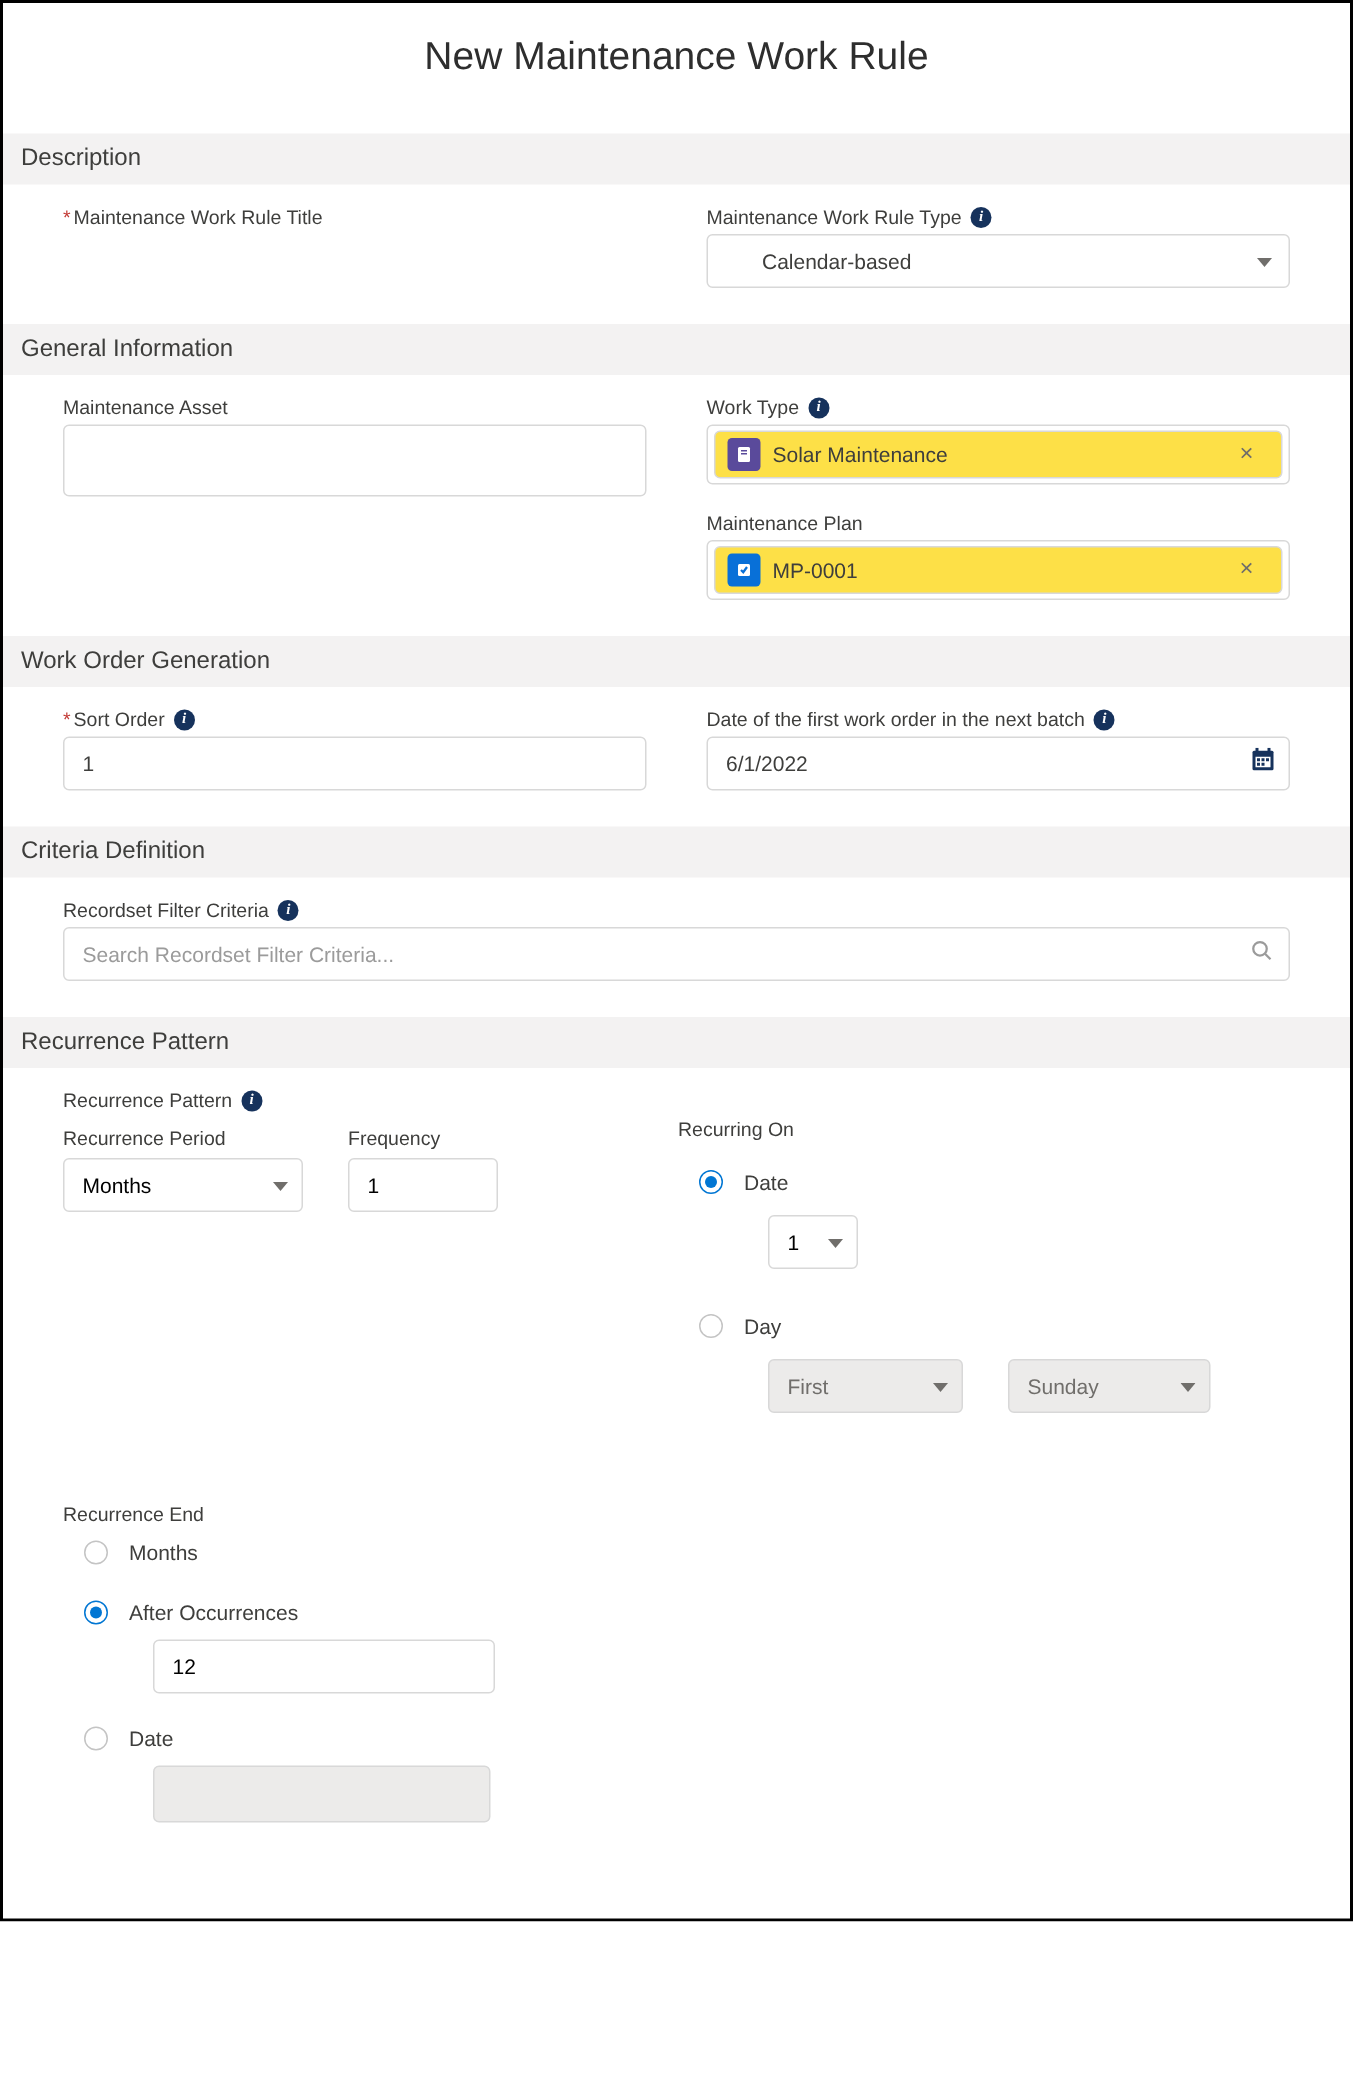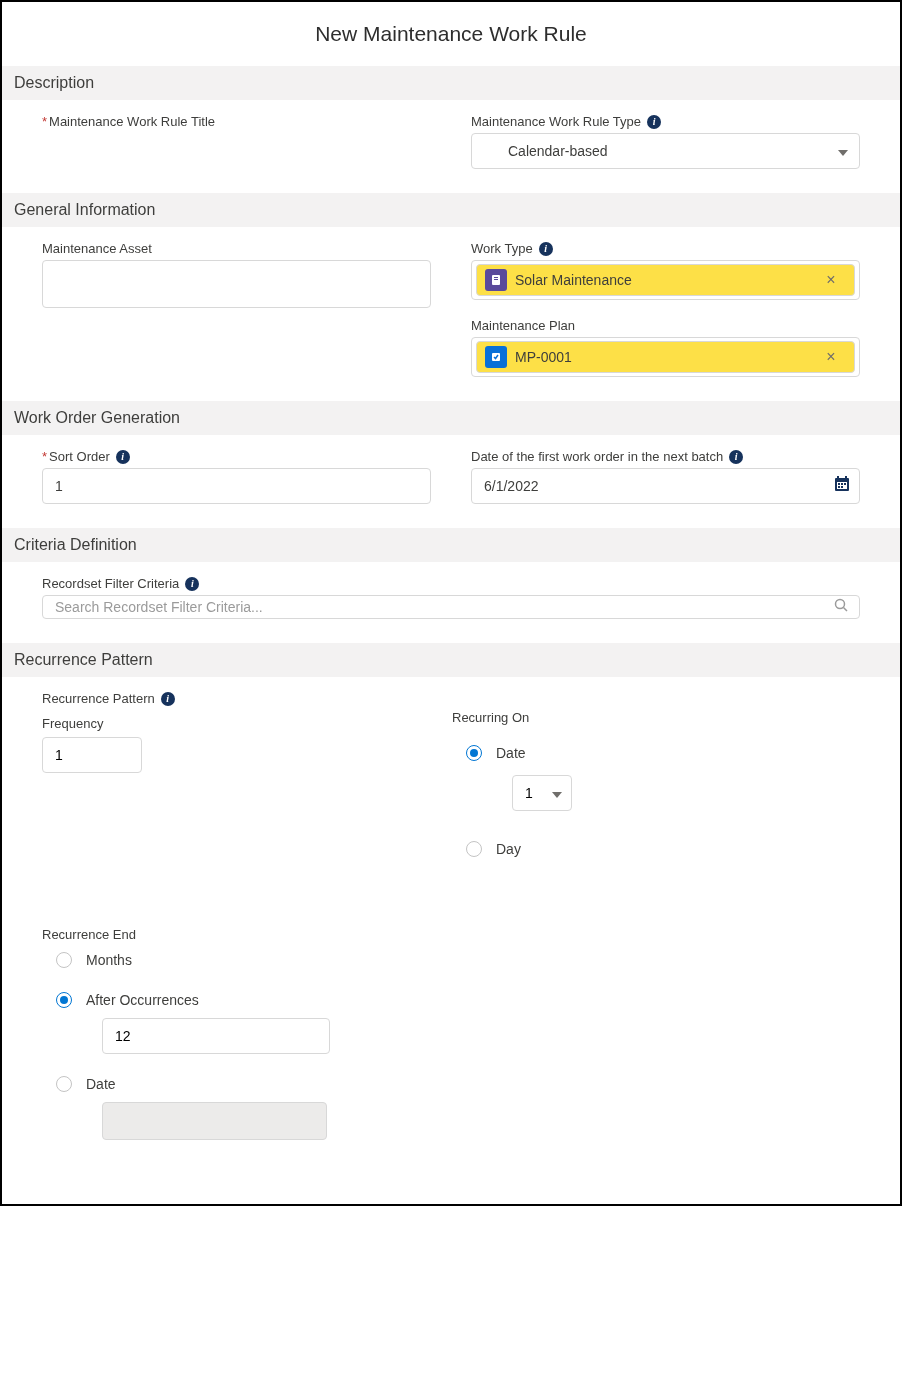--- a/index.html
+++ b/index.html
@@ -8,24 +8,24 @@
   background: #fff;
   color: #3e3e3c;
   width: 902px;
 }
 .container {
   border: 2px solid #000;
   padding: 20px 0 40px 0;
 }
 .page-title {
   text-align: center;
-  font-size: 21px;
+  font-size: 26px;
   font-weight: 400;
   color: #2e2e2e;
-  margin-bottom: 20px;
+  margin-bottom: 36px;
 }
 .section-header {
   background: #f3f2f2;
   padding: 8px 12px;
   font-size: 16px;
   color: #3e3e3c;
   font-weight: 400;
 }
 .section-body {
   padding: 14px 40px 24px 40px;
@@ -124,21 +124,21 @@
 .date-icon {
   position: absolute;
   right: 10px;
   top: 50%;
   transform: translateY(-50%);
   color: #16325c;
 }
 .search-wrap { position: relative; }
 .search-input {
   width: 100%;
-  height: 24px;
+  height: 36px;
   border: 1px solid #d8d8d8;
   border-radius: 4px;
   padding: 0 36px 0 12px;
   font-size: 14px;
   color: #706e6b;
 }
 .search-input::placeholder { color: #9b9b9b; }
 .search-icon {
   position: absolute;
   right: 12px;
@@ -348,20 +348,31 @@
   <div class="section-body">
     <div class="field-label">
       <span>Recurrence Pattern</span>
       <span class="info-icon">i</span>
     </div>
 
     <div class="row" style="gap:30px">
       <div style="flex:0 0 380px">
         <div class="recurrence-cols">
           <div>
+            <div class="sub-label">Recurrence Period</div>
+            <div class="small-select-wrap">
+              <input class="small-select" style="width: 160px;" readonly="" value="Months">
+              <span class="select-caret">
+                <svg width="10" height="6" viewBox="0 0 10 6">
+                    <path d="M0 0 L5 6 L10 0 Z" fill="#706e6b"></path>
+                  </svg>
+              </span>
+            </div>
+          </div>
+          <div>
             <div class="sub-label">Frequency</div>
             <input class="num-input" value="1" style="">
           </div>
         </div>
       </div>
 
       <div style="flex:1">
         <div class="sub-label">Recurring On</div>
         <div class="spacer"></div>
 
@@ -377,20 +388,38 @@
                   <path d="M0 0 L5 6 L10 0 Z" fill="#706e6b"></path>
                 </svg>
             </span>
           </div>
         </div>
 
         <div class="radio-row" style="margin-left:14px">
           <span class="radio"></span>
           <span class="radio-label">Day</span>
         </div>
+        <div class="indent" style="margin-left:60px;margin-top:14px;display:flex;gap:30px">
+          <div class="small-select-wrap">
+            <input class="small-select disabled" style="width: 130px;" readonly="" value="First">
+            <span class="select-caret">
+              <svg width="10" height="6" viewBox="0 0 10 6">
+                  <path d="M0 0 L5 6 L10 0 Z" fill="#706e6b"></path>
+                </svg>
+            </span>
+          </div>
+          <div class="small-select-wrap">
+            <input class="small-select disabled" style="width: 135px;" readonly="" value="Sunday">
+            <span class="select-caret">
+              <svg width="10" height="6" viewBox="0 0 10 6">
+                  <path d="M0 0 L5 6 L10 0 Z" fill="#706e6b"></path>
+                </svg>
+            </span>
+          </div>
+        </div>
       </div>
     </div>
 
     <div style="height:60px"></div>
 
     <div class="sub-label">Recurrence End</div>
     <div style="height:4px"></div>
 
     <div class="radio-row" style="margin-left:14px">
       <span class="radio"></span>

